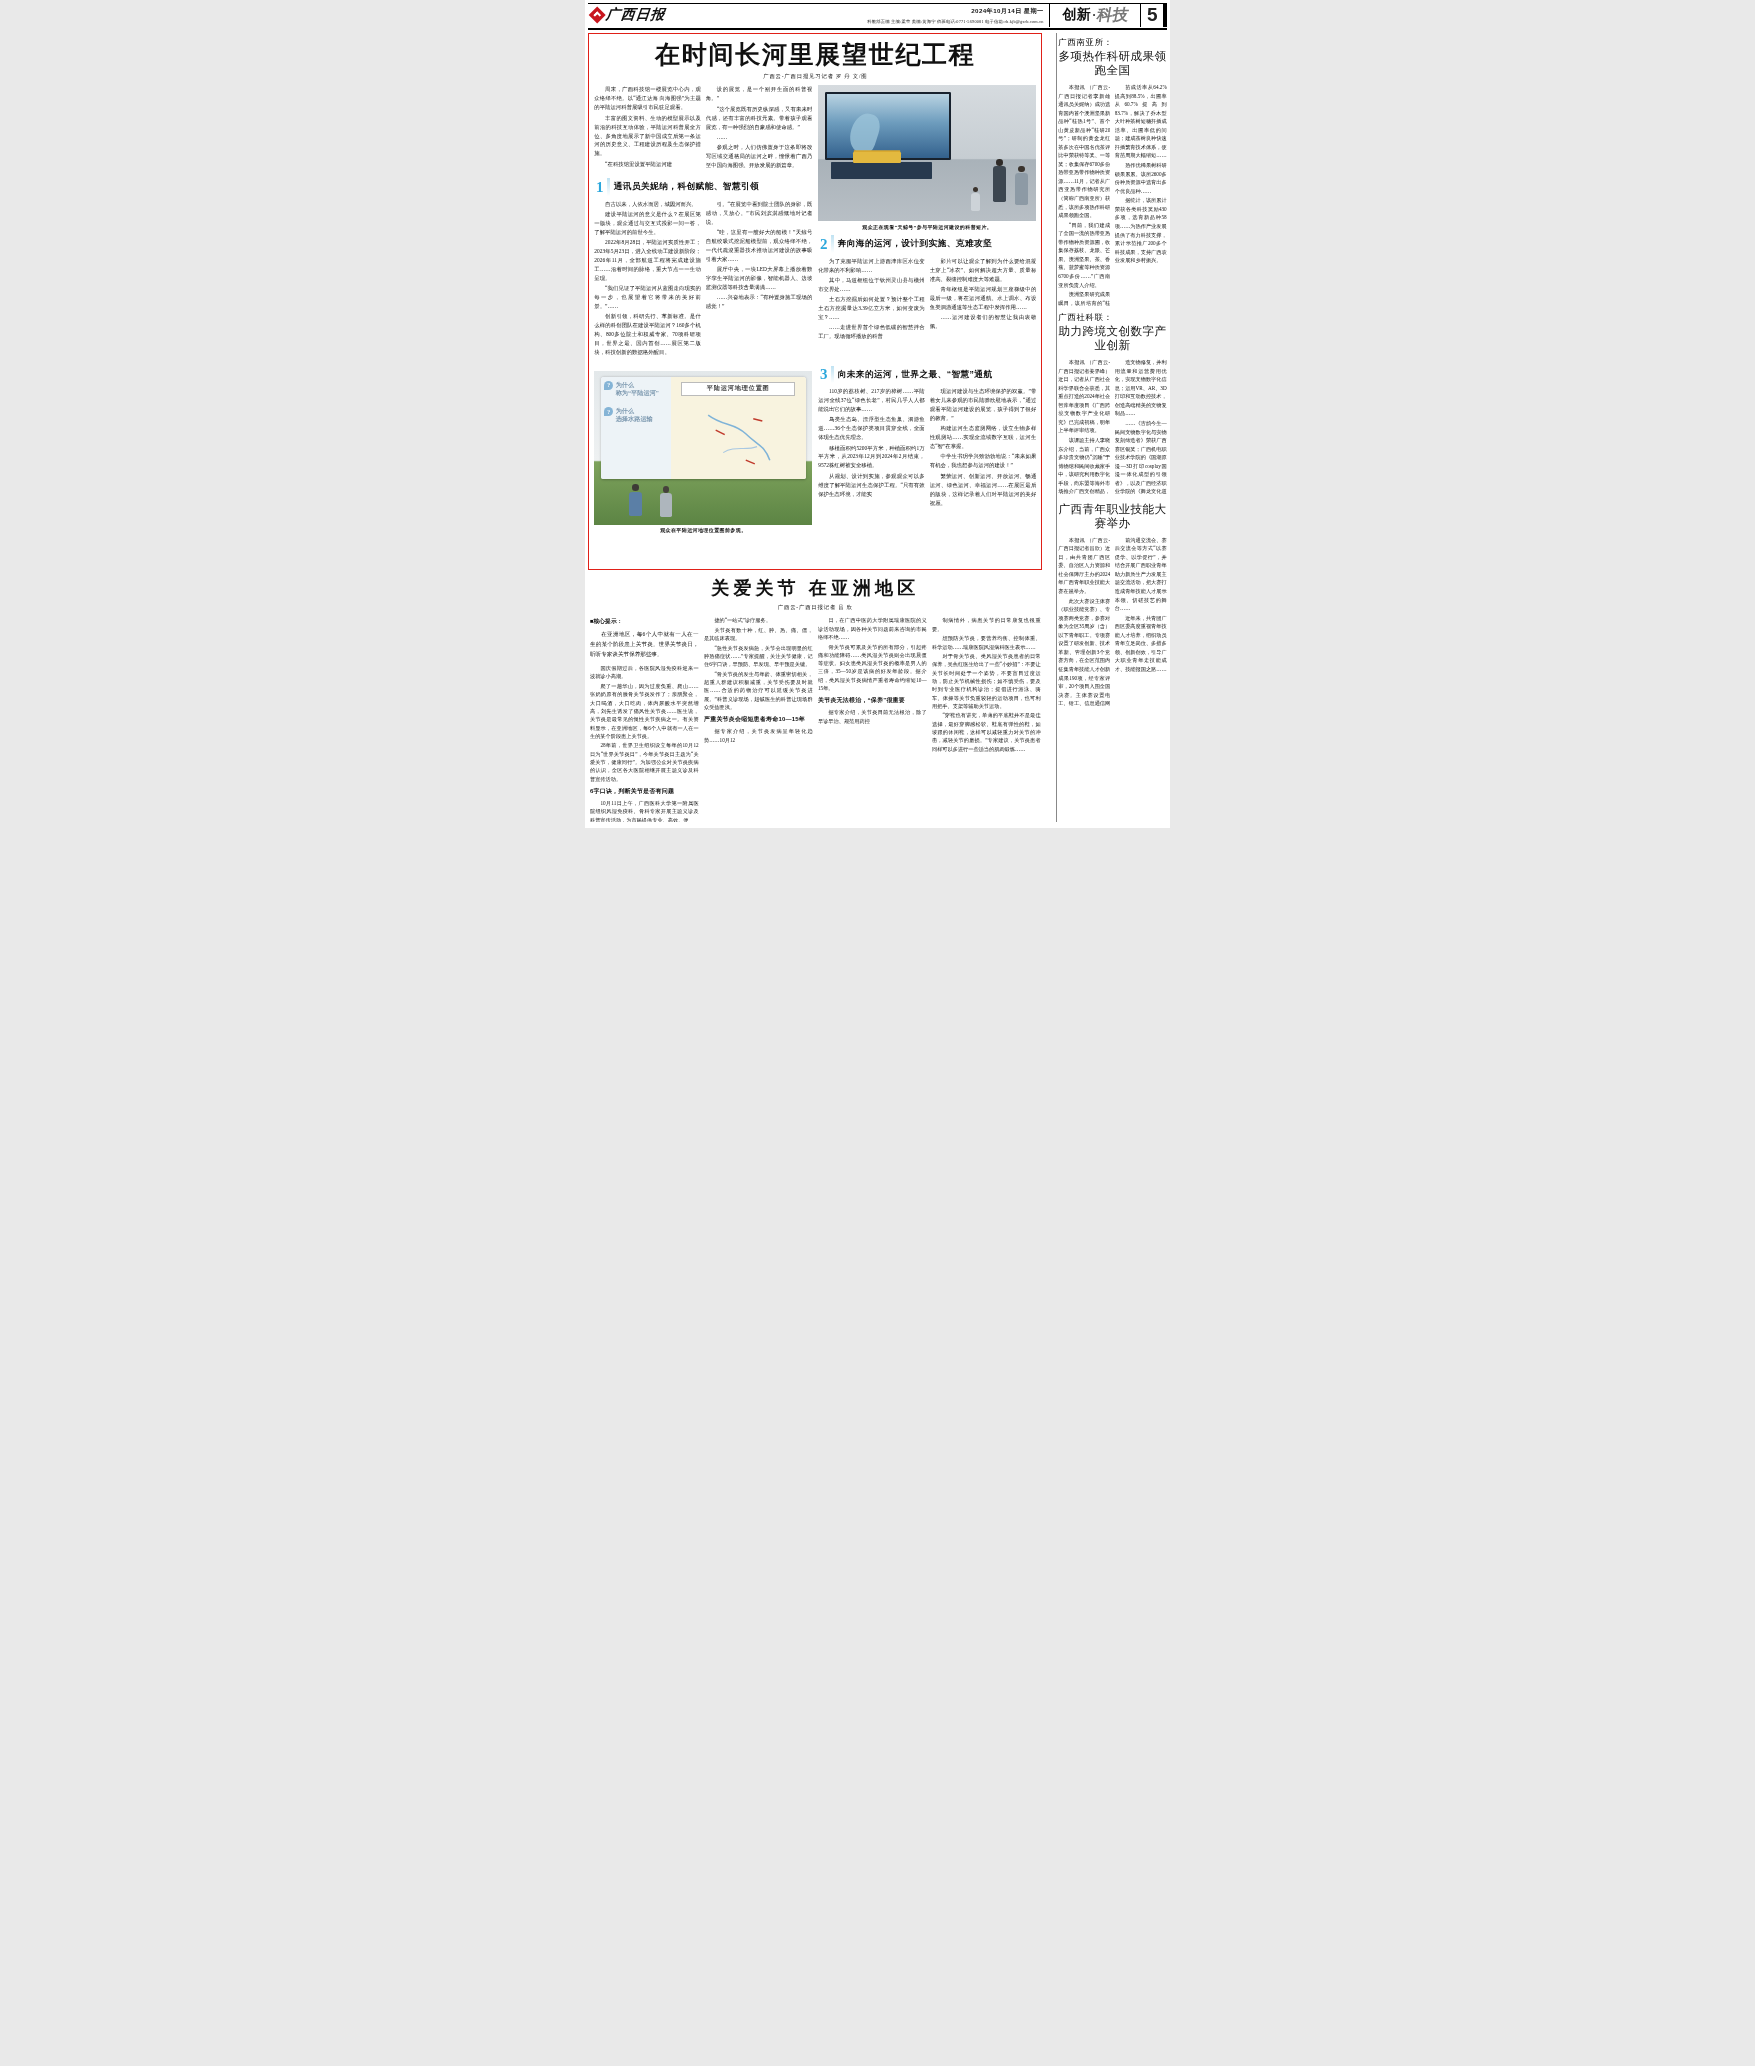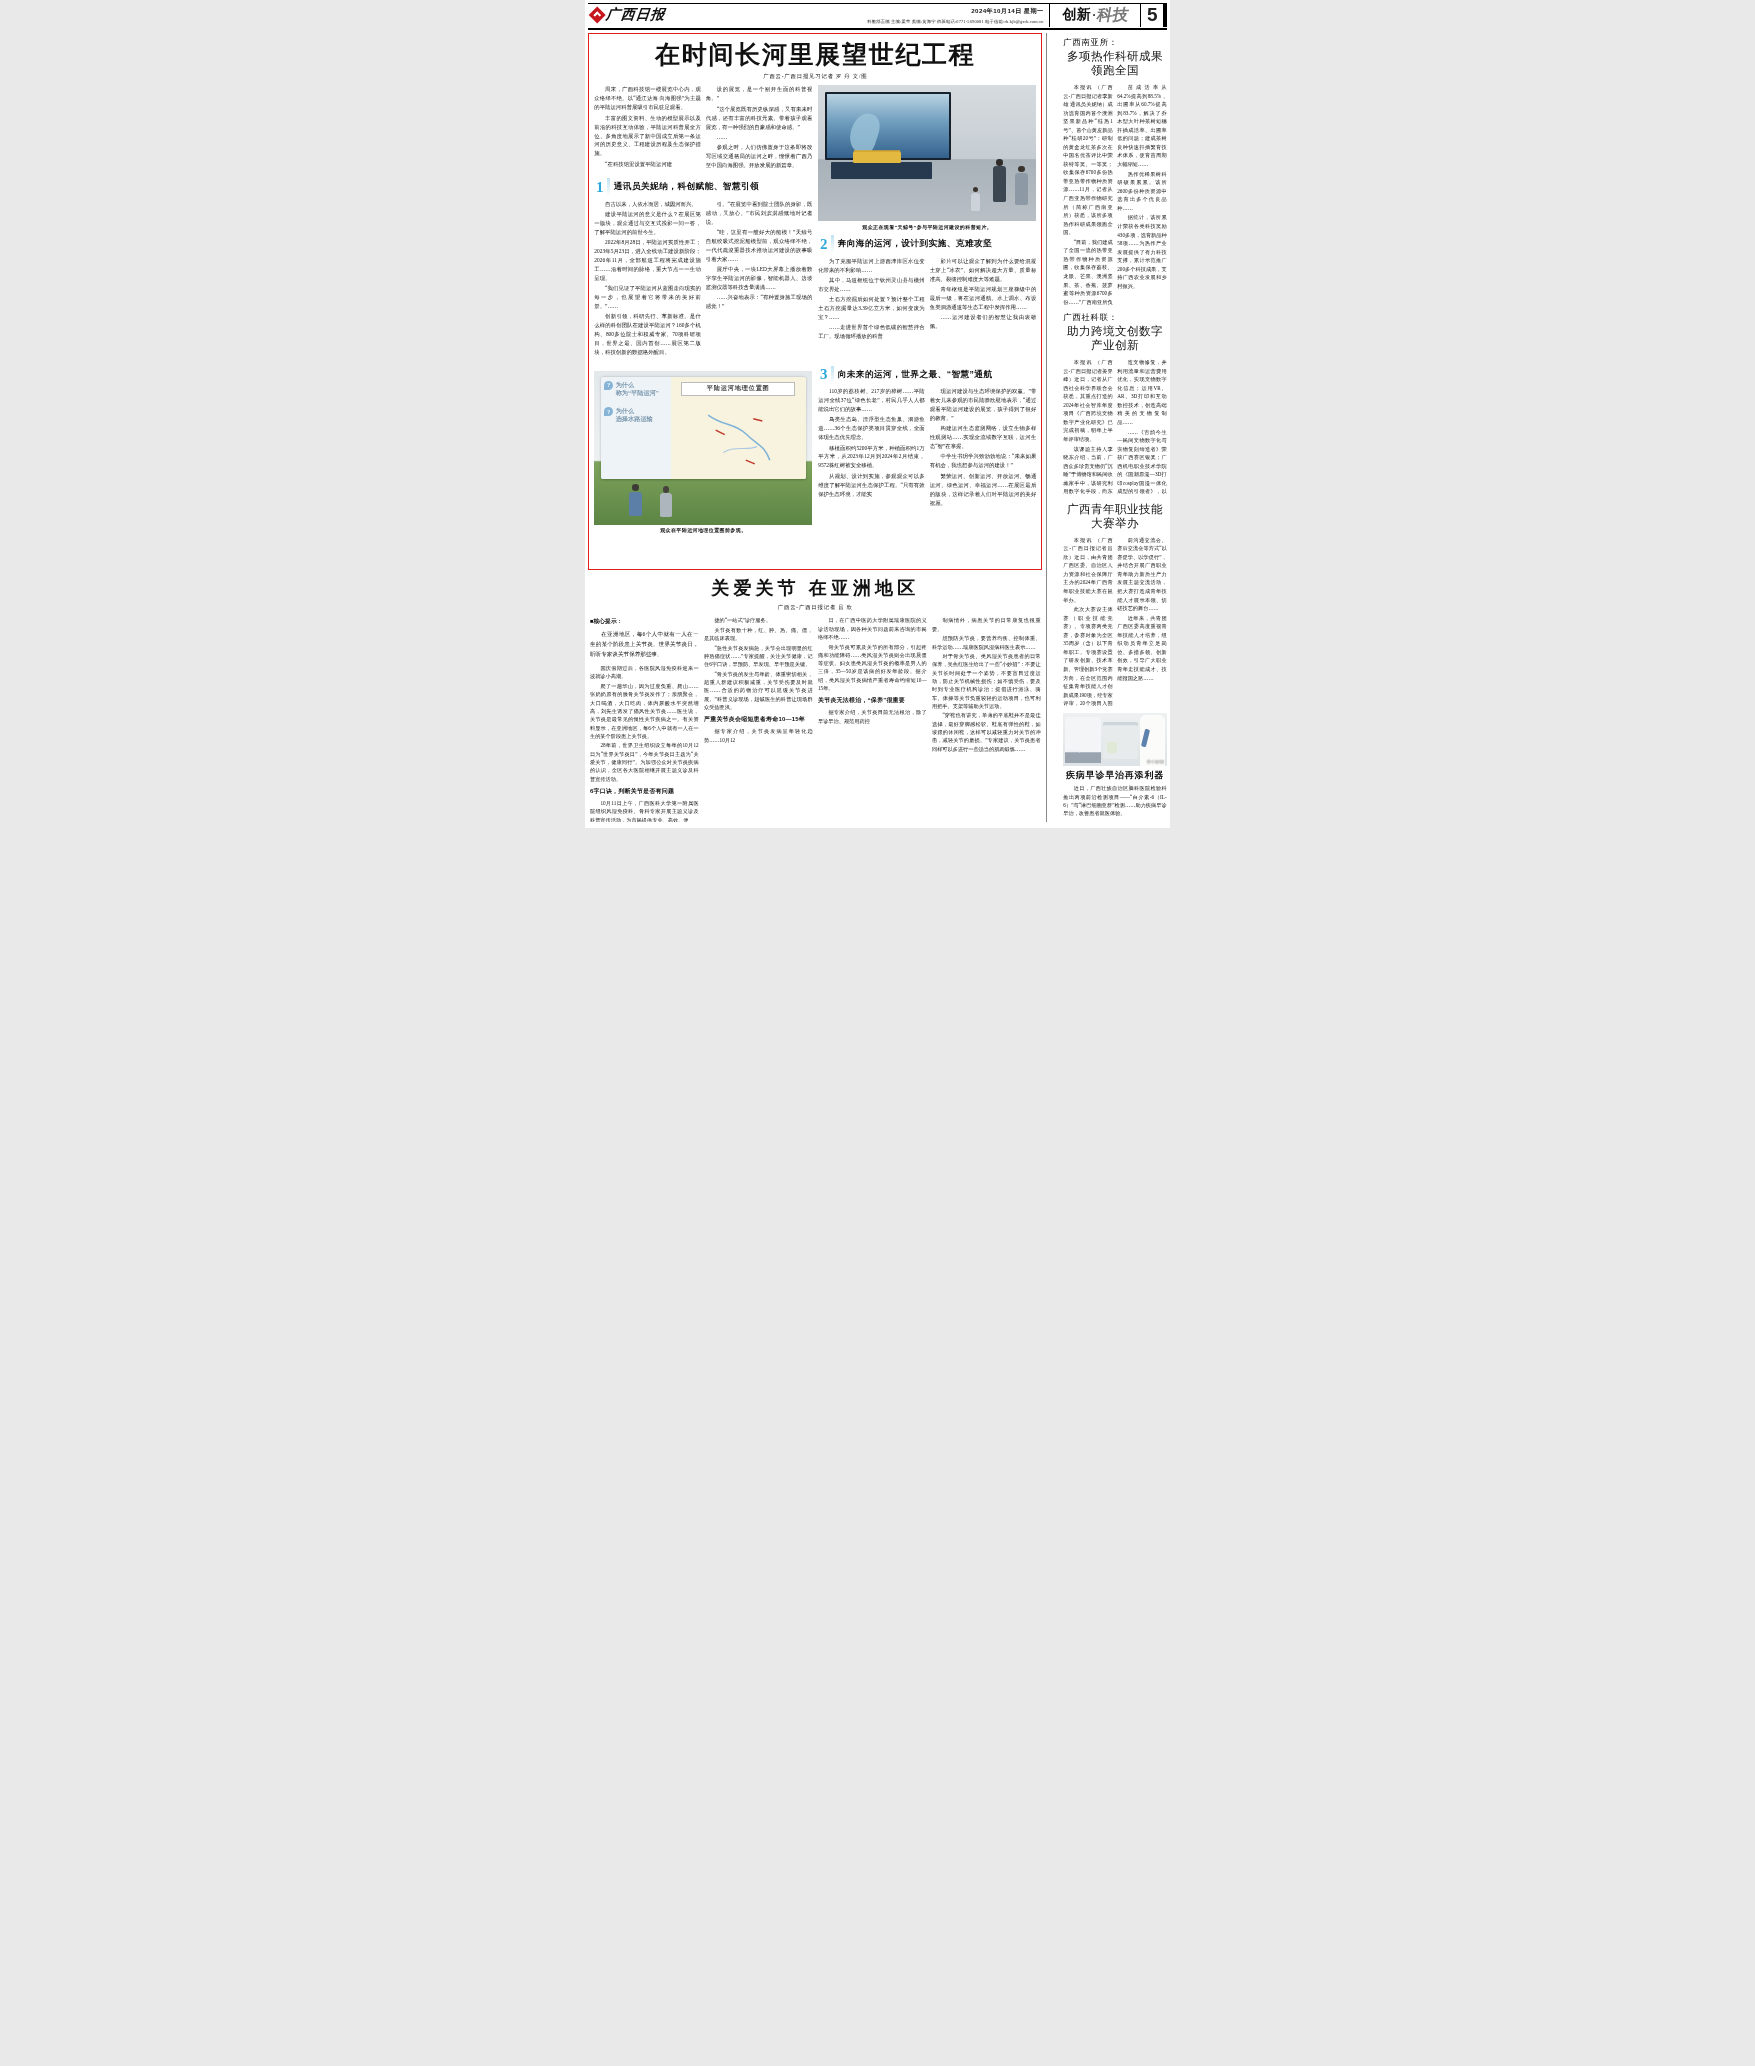--- a/index.html
+++ b/index.html
@@ -21,21 +21,21 @@
   .sec-black{font-family:"Liberation Sans",sans-serif;font-weight:900;font-size:14px;letter-spacing:0.4px;}
   .sec-dot{font-size:12.4px;font-weight:900;color:#333;margin:0 0.8px;}
   .sec-gray{font-family:"Liberation Sans",sans-serif;font-weight:700;font-size:15.7px;color:#787878;transform:skewX(-10deg);display:inline-block;}
   .pageno-box{display:flex;align-items:center;justify-content:center;border-left:0.6px solid #000;width:22px;}
   .pageno{font-size:19px;font-weight:900;font-family:"Liberation Sans",sans-serif;color:#222;}
   .edge-band{width:3.3px;background:#000;}
   .rule-thick{height:2.1px;background:#000;margin-top:0.8px;}
   
   .content{display:flex;padding:2.5px 3.3px 0 3.3px;box-sizing:border-box;}
   .left-zone{width:454px;flex:0 0 auto;}
-  .right-zone{flex:1;border-left:0.4px solid #888;margin-left:4px;padding-left:16px;min-width:0;}
+  .right-zone{flex:1;border-left:0.4px solid #888;margin-left:14px;padding-left:1px;min-width:0;}
   
   .red-box{border:1.2px solid #e02018;padding:4.1px 5px;box-sizing:border-box;height:537px;overflow:hidden;}
   .main-headline{font-size:25px;font-weight:900;text-align:center;letter-spacing:1.7px;margin:3.3px 0 4.1px;line-height:1.1;}
   .main-byline{text-align:center;font-size:5.4px;letter-spacing:0.8px;margin-bottom:5.8px;}
   .ma-body{display:flex;gap:5.8px;}
   .ma-half{width:50%;min-width:0;}
   .cols{display:flex;gap:5px;}
   .col{flex:1;min-width:0;font-size:5.4px;line-height:1.66;text-align:justify;overflow:hidden;}
   .para{margin:0 0 1.2px;text-indent:2em;}
   .intro-cols{height:88px;}
@@ -366,31 +366,17 @@
               <p class="para">此次大赛设主体赛（职业技能竞赛）、专项赛两类竞赛，参赛对象为全区35周岁（含）以下青年职工。专项赛设置了研发创新、技术革新、管理创新3个竞赛方向，在全区范围内征集青年技能人才创新成果190项，经专家评审，20个项目入围全国决赛。主体赛设置电工、钳工、信息通信网络线务员（5G网络建设方向）、物联网安装调试员、农业技术员等5个职业（工种）……</p>
               <p class="para">比赛期间，组委会通过组织召开赛</p>
             </div>
           <div class="col">
               <p class="para">前沟通交流会、赛后交流会等方式“以赛促学、以学促行”，并结合开展广西职业青年助力新质生产力发展主题交流活动，把大赛打造成青年技能人才展示本领、切磋技艺的舞台……</p>
               <p class="para">近年来，共青团广西区委高度重视青年技能人才培养，组织动员青年立足岗位、多措多领、创新创效，引导广大职业青年走技能成才、技能报国之路……</p>
             </div>
         </div>
       </article>
 
-      <div class="lab">
-        <div class="photo photo3">
-          <div class="p3-machine">
-            <span class="p3-brand">mindray</span>
-          </div>
-          <div class="p3-deck"></div>
-          <div class="p3-labels"></div>
-          <div class="p3-coat"></div>
-          <div class="p3-pocket"></div>
-          <span class="credit">青小丽/摄</span>
-        </div>
-        <div class="lab-headline">疾病早诊早治再添利器</div>
-        <p class="lab-text para">近日，广西壮族自治区脑科医院检验科推出两项前沿检测项目——“白介素-6（IL-6）”与“淋巴细胞亚群”检测……助力疾病早诊早治，改善患者就医体验。</p>
-      </div>
 
     </div>
   </div>
 </div>
 
 
 </body></html>

